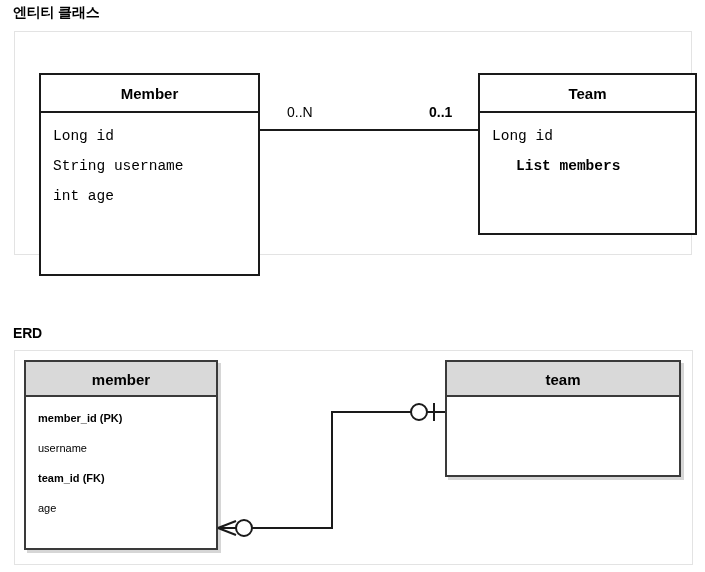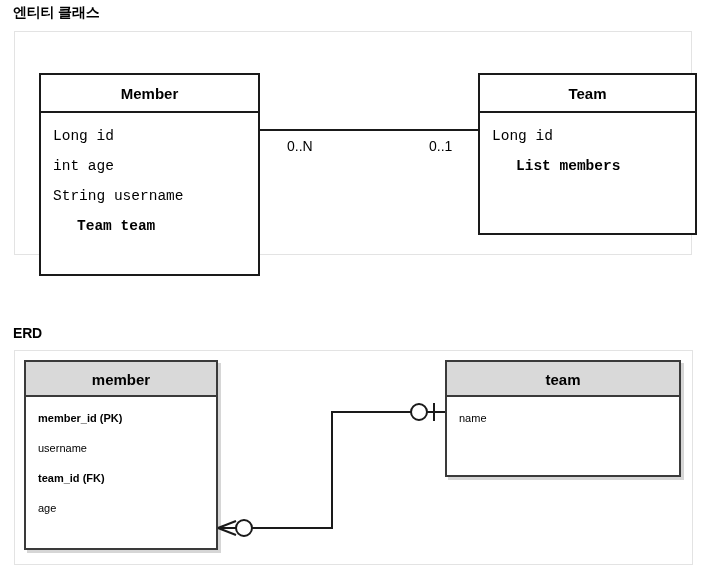--- a/index.html
+++ b/index.html
@@ -74,24 +74,23 @@
     top: 97px;
     width: 220px;
     height: 0;
     border-top: 2px solid #1a1a1a;
   }
   .mult {
     position: absolute;
     font-size: 14px;
     line-height: 16px;
     white-space: nowrap;
-    margin-top: 34px;
   }
   #mult-left  { left: 272px; top: 72px; }
-  #mult-right { left: 414px; top: 72px; }
+  #mult-right { left: 414px; top: 72px; font-weight: bold; }
 
   
   .erd-table {
     position: absolute;
     border: 2px solid #3a3a3a;
     background: #ffffff;
     box-sizing: border-box;
     box-shadow: 3px 3px 0 rgba(0,0,0,0.16);
   }
   .erd-table .tbl-title {
@@ -127,23 +126,22 @@
 <body>
 
 <div class="section-title" id="uml-title">엔티티 클래스</div>
 
 <div class="panel" id="uml-panel">
 
   <div class="uml-class" id="member-class">
     <div class="cls-title">Member</div>
     <div class="cls-body">
       <div class="attr">Long id</div>
+      <div class="attr">String username</div>
       <div class="attr">int age</div>
-      <div class="attr">String username</div>
-      <div class="attr bold">Team team</div>
     </div>
   </div>
 
   <div class="uml-class" id="team-class">
     <div class="cls-title">Team</div>
     <div class="cls-body">
       <div class="attr">Long id</div>
       <div class="attr bold">List members</div>
     </div>
   </div>
@@ -163,21 +161,20 @@
     <div class="col bold">member_id (PK)</div>
     <div class="col">username</div>
     <div class="col bold">team_id (FK)</div>
     <div class="col">age</div>
   </div>
 </div>
 
 <div class="erd-table" id="team-table">
   <div class="tbl-title">team</div>
   <div class="tbl-body">
-    <div class="col">name</div>
   </div>
 </div>
 
 <svg class="erd-connector" viewBox="0 0 705 572" xmlns="http://www.w3.org/2000/svg">
   <g fill="none" stroke="#1a1a1a" stroke-width="2">
 
     <path d="M218,528 L236,521"></path>
     <path d="M218,528 L236,535"></path>
     <path d="M218,528 L236,528"></path>
 

